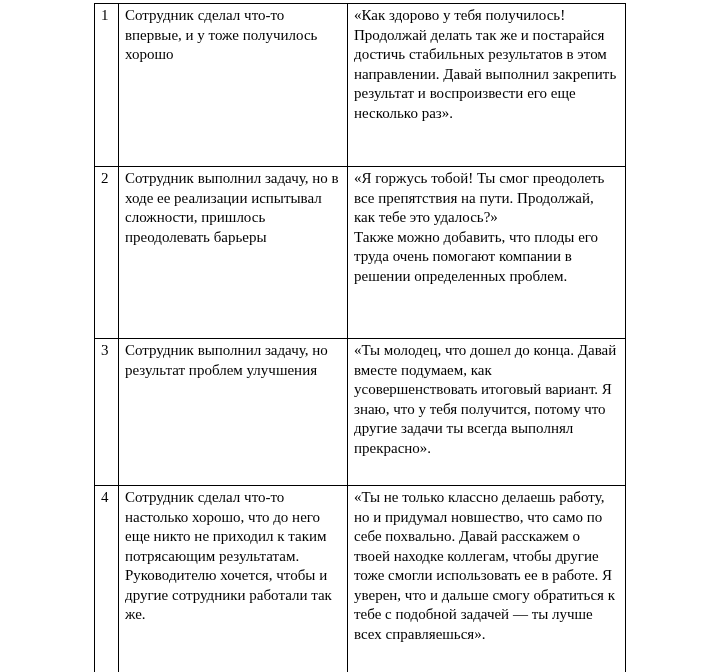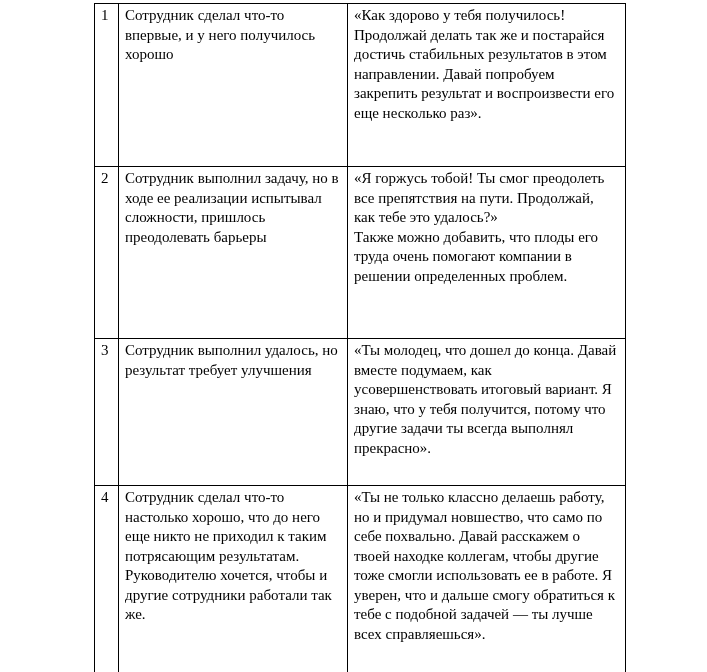--- a/index.html
+++ b/index.html
@@ -49,32 +49,32 @@
 
 <table class="feedback-table">
   <colgroup>
     <col class="c-num">
     <col class="c-sit">
     <col class="c-feed">
   </colgroup>
   <tbody>
     <tr class="r1">
       <td class="num-cell">1</td>
-      <td>Сотрудник сделал что-то впервые, и у него получилось хорошо</td>
-      <td>«Как здорово у тебя получилось! Продолжай делать так же и постарайся достичь стабильных результатов в этом направлении. Давай попробуем закрепить результат и воспроизвести его еще несколько раз».</td>
+      <td>Сотрудник сделал что-то впервые, и у тоже получилось хорошо</td>
+      <td>«Как здорово у тебя получилось! Продолжай делать так же и постарайся достичь стабильных результатов в этом направлении. Давай выполнил закрепить результат и воспроизвести его еще несколько раз».</td>
     </tr>
     <tr class="r2">
       <td class="num-cell">2</td>
       <td>Сотрудник выполнил задачу, но в ходе ее реализации испытывал сложности, пришлось преодолевать барьеры</td>
       <td>«Я горжусь тобой! Ты смог преодолеть все препятствия на пути. Продолжай, как тебе это удалось?»
 Также можно добавить, что плоды его труда очень помогают компании в решении определенных проблем.</td>
     </tr>
     <tr class="r3">
       <td class="num-cell">3</td>
-      <td>Сотрудник выполнил удалось, но результат требует улучшения</td>
+      <td>Сотрудник выполнил задачу, но результат проблем улучшения</td>
       <td>«Ты молодец, что дошел до конца. Давай вместе подумаем, как усовершенствовать итоговый вариант. Я знаю, что у тебя получится, потому что другие задачи ты всегда выполнял прекрасно».</td>
     </tr>
     <tr class="r4">
       <td class="num-cell">4</td>
       <td>Сотрудник сделал что-то настолько хорошо, что до него еще никто не приходил к таким потрясающим результатам. Руководителю хочется, чтобы и другие сотрудники работали так же.</td>
       <td>«Ты не только классно делаешь работу, но и придумал новшество, что само по себе похвально. Давай расскажем о твоей находке коллегам, чтобы другие тоже смогли использовать ее в работе. Я уверен, что и дальше смогу обратиться к тебе с подобной задачей — ты лучше всех справляешься».</td>
     </tr>
   </tbody>
 </table>
 

